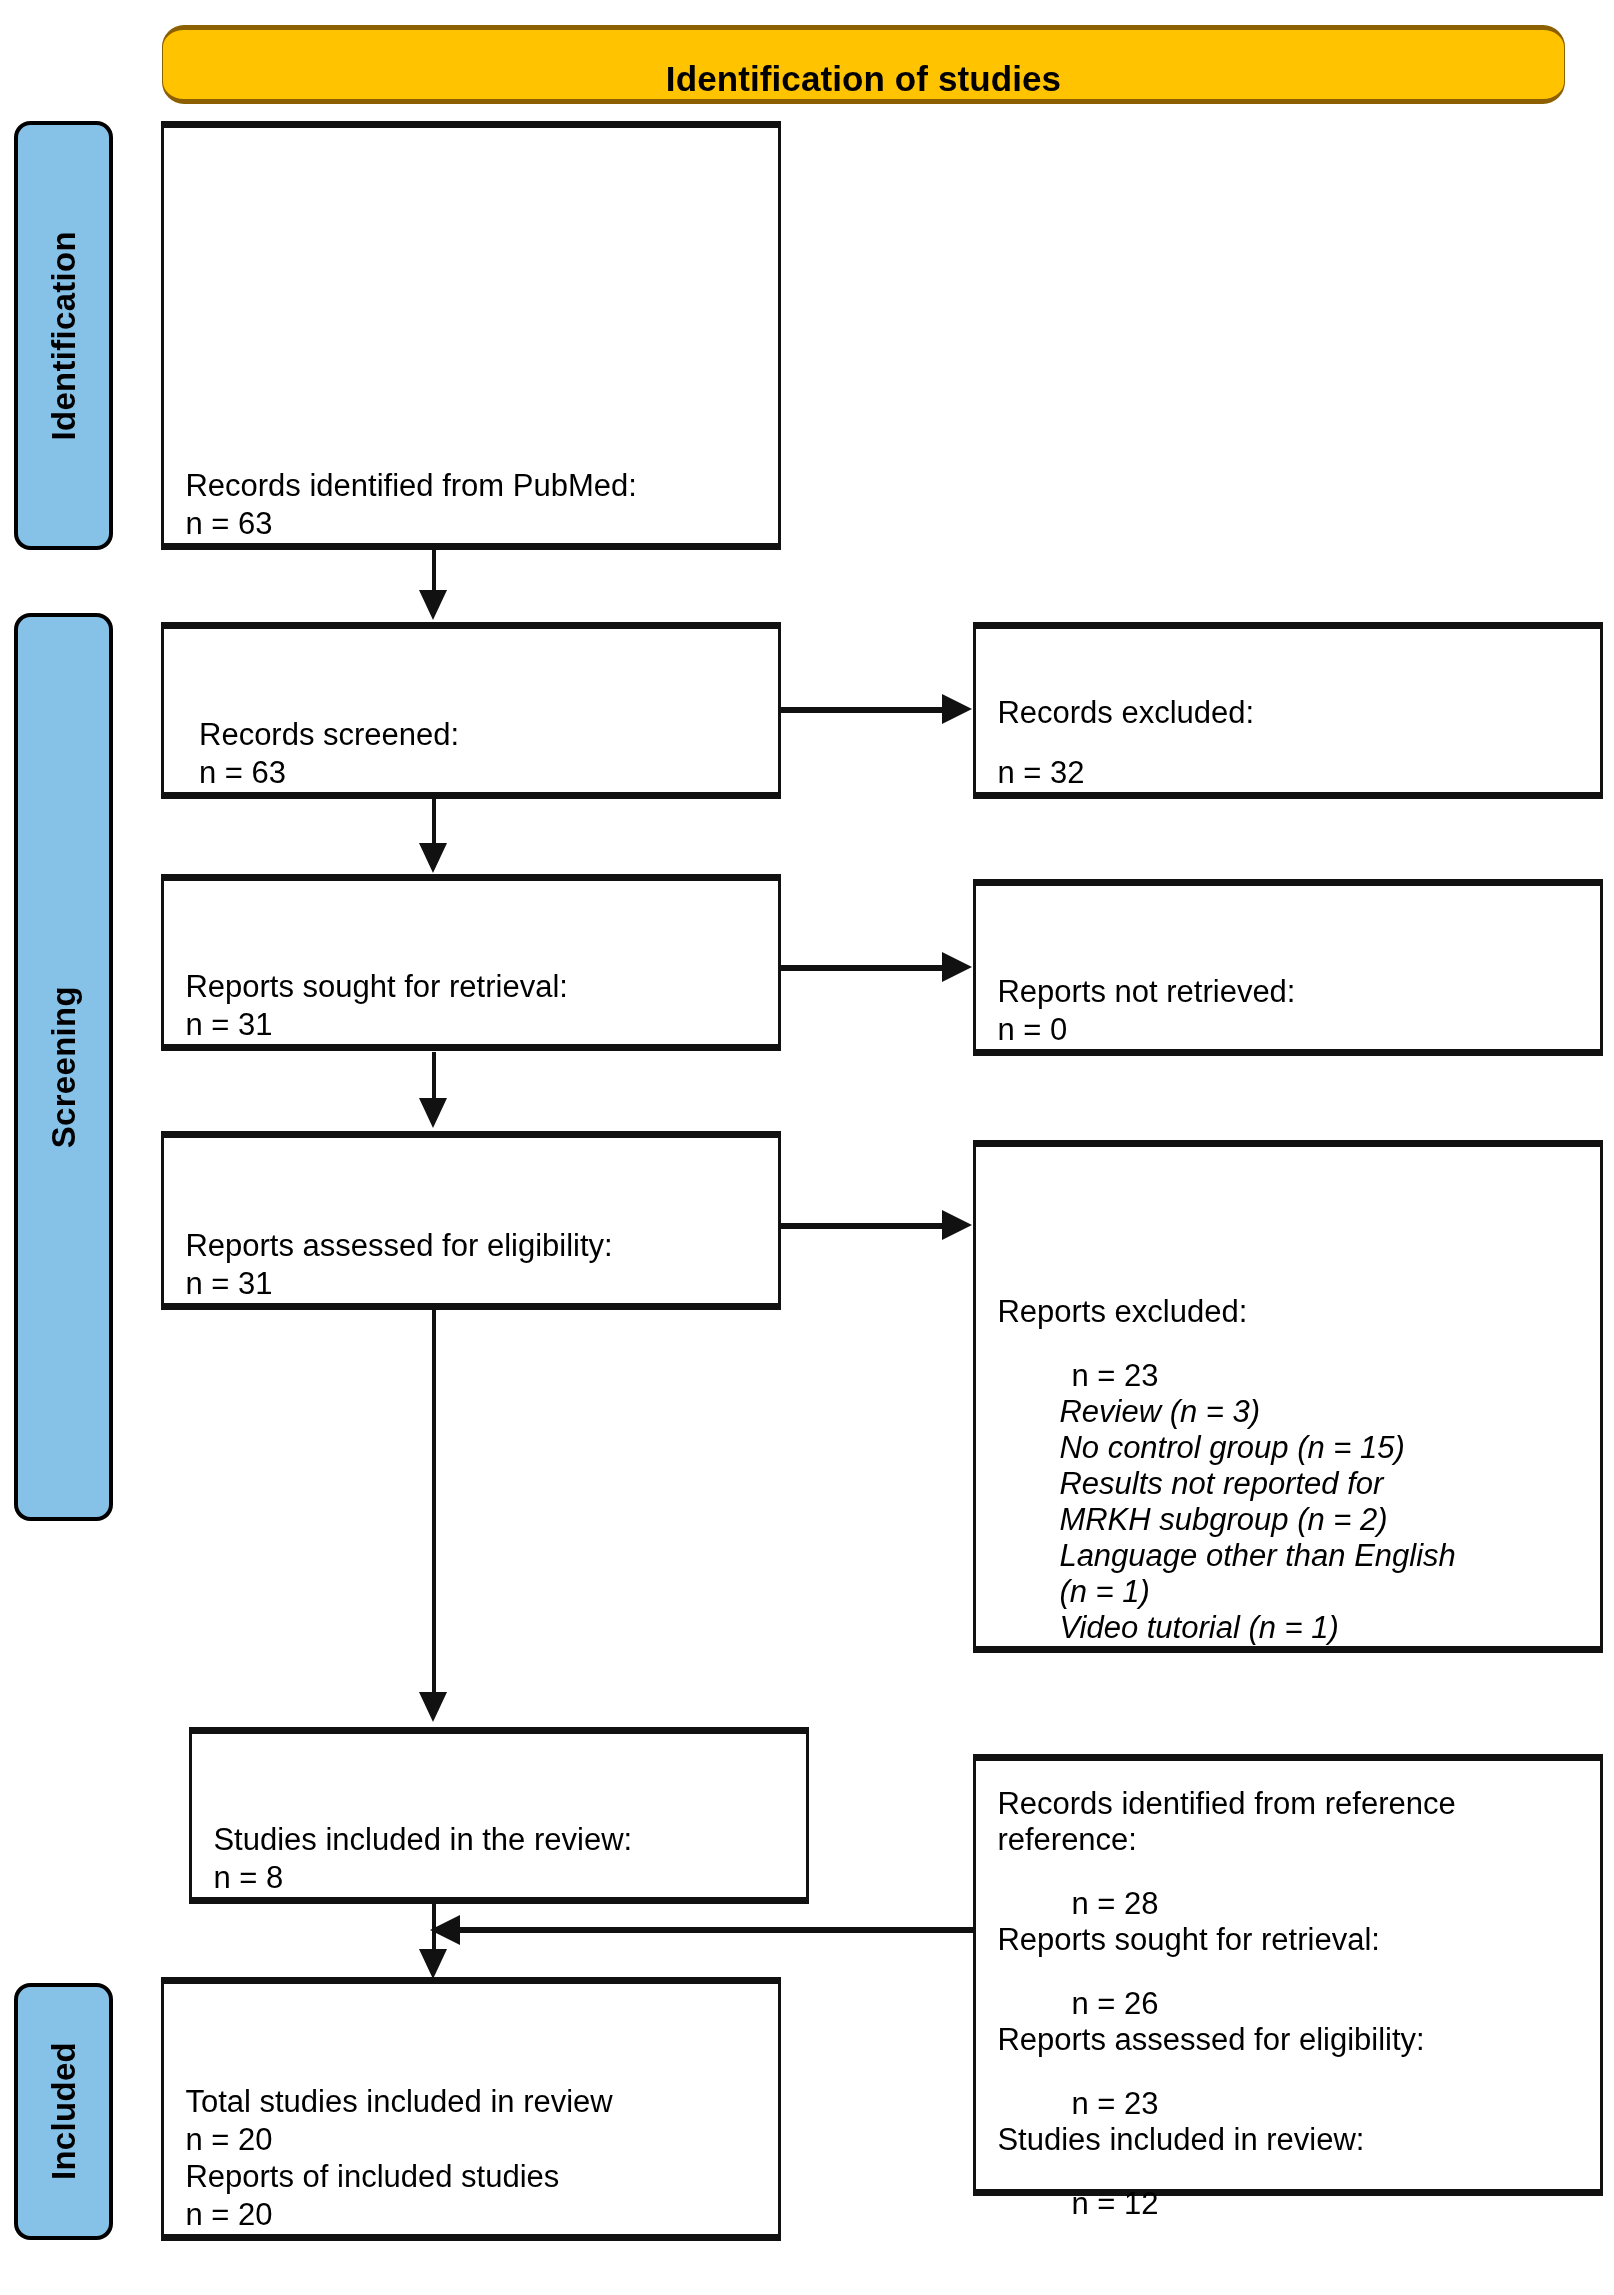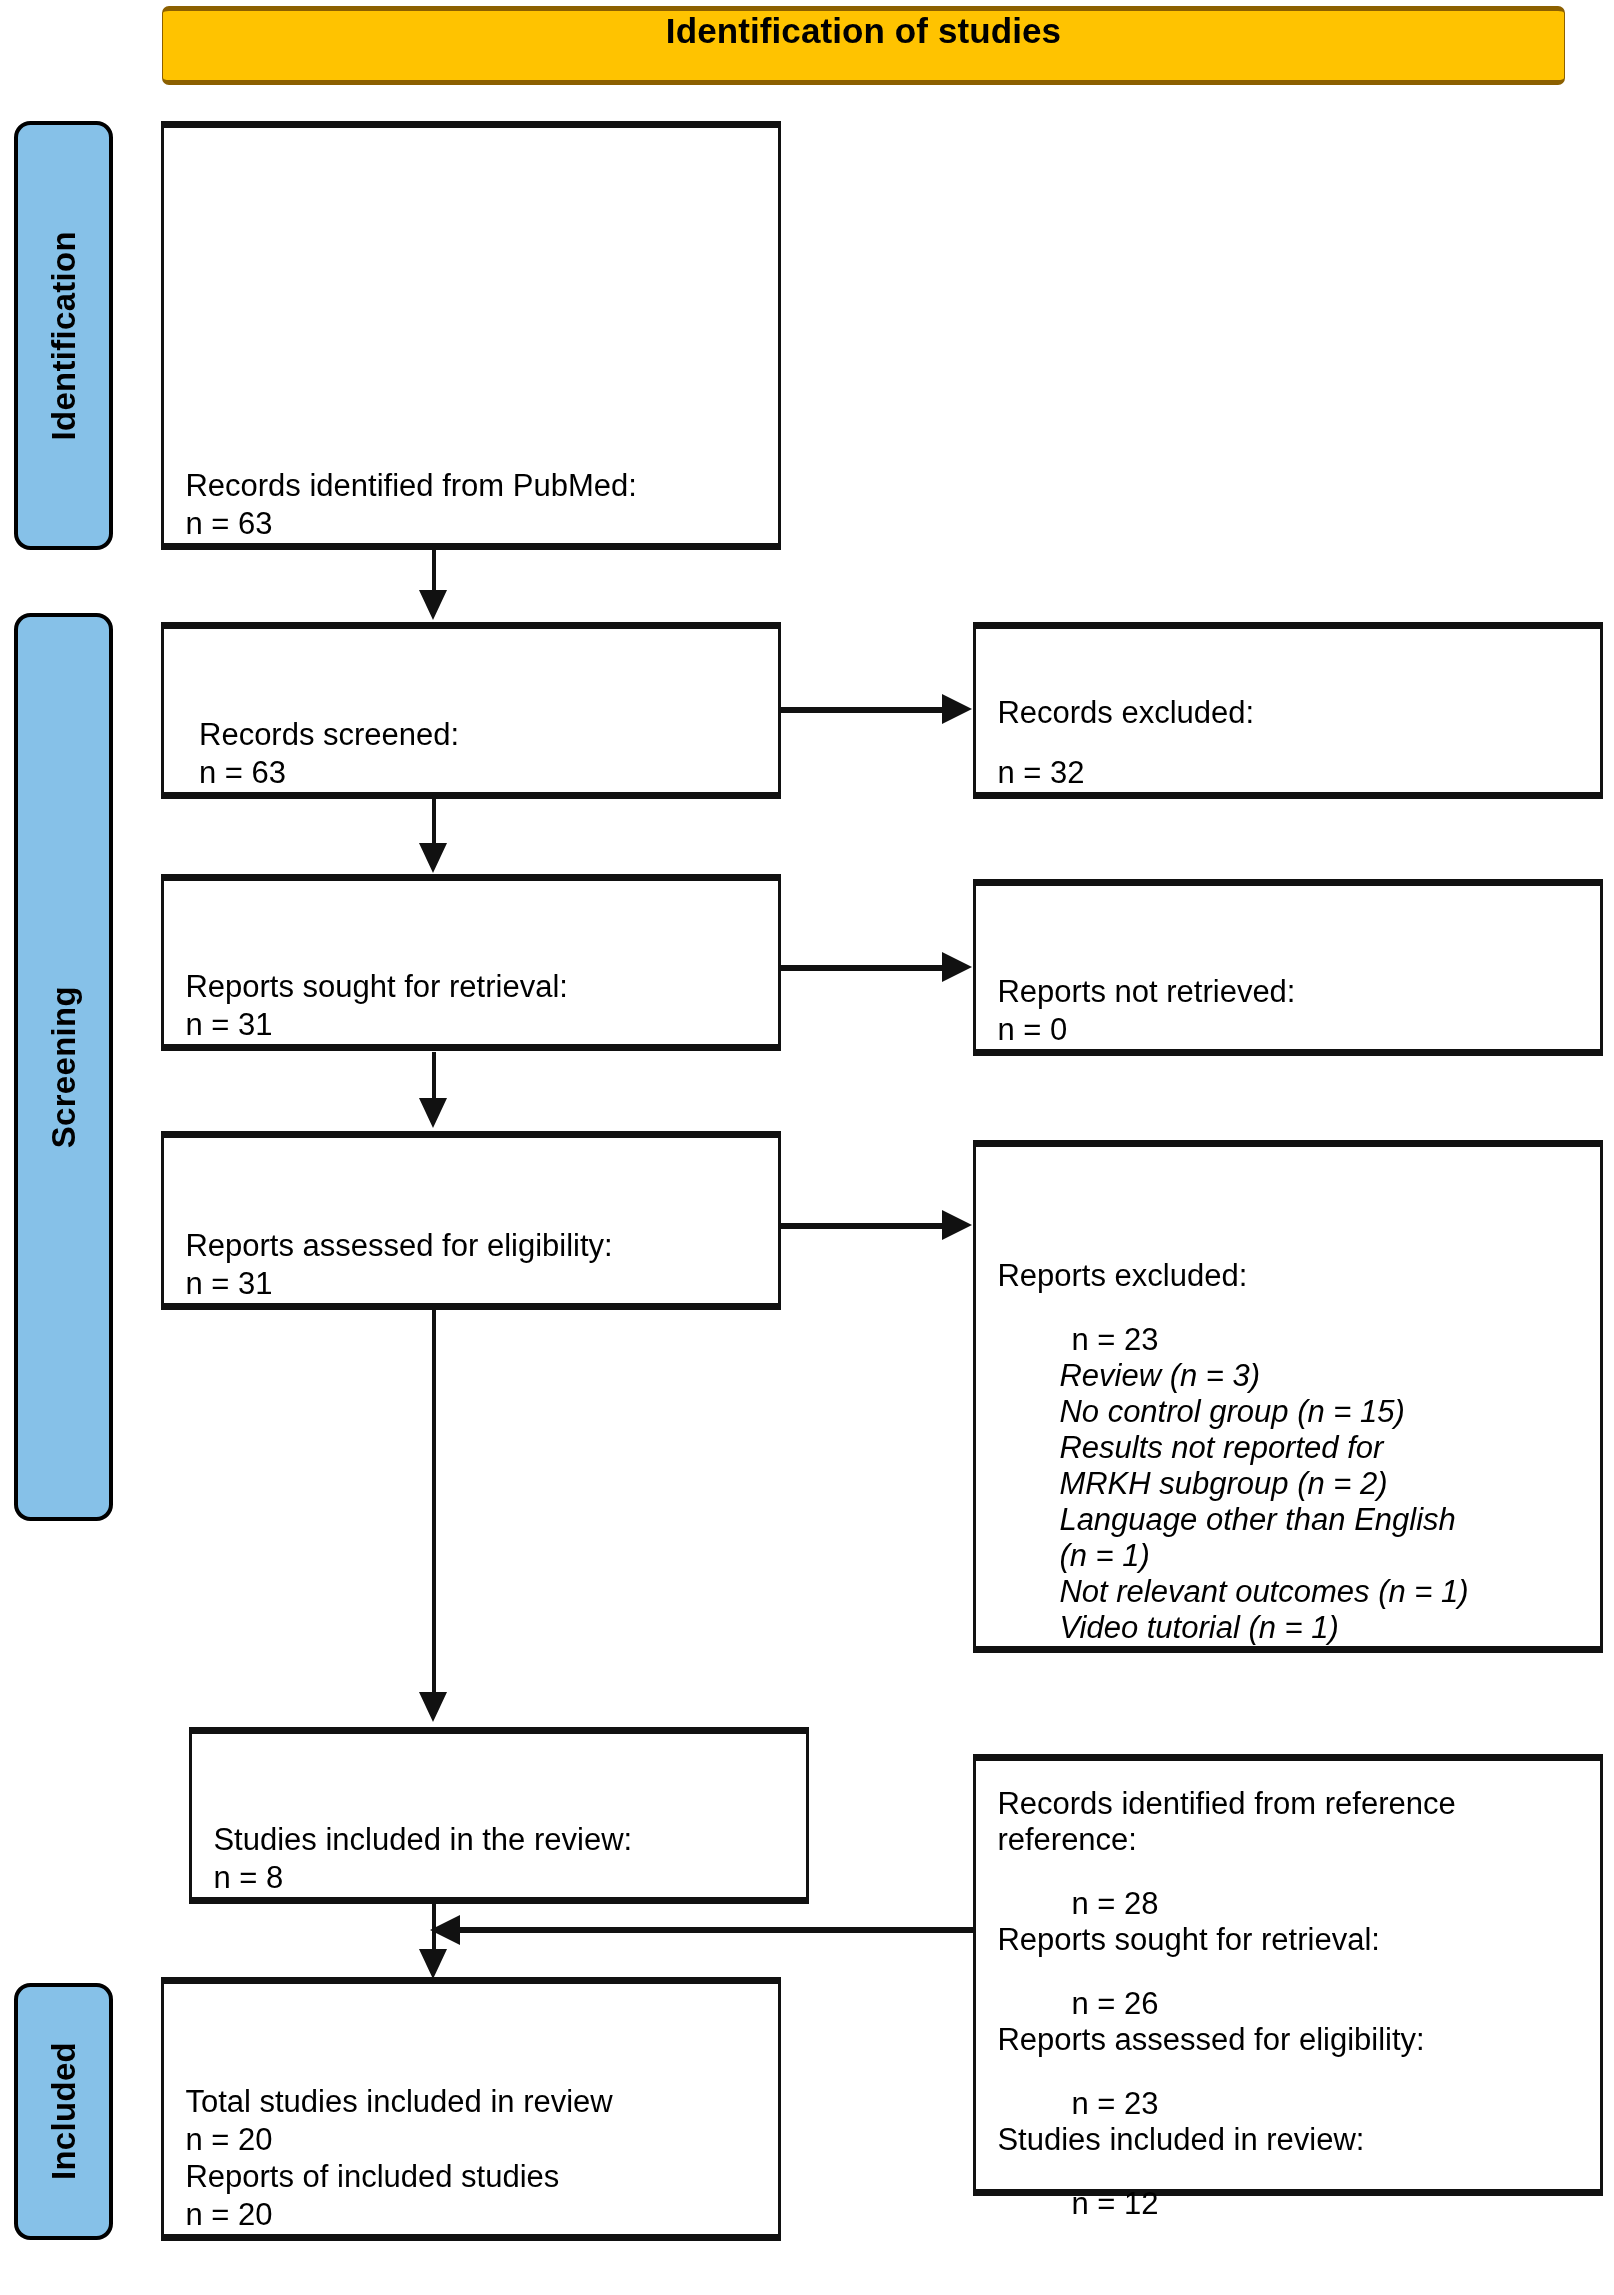--- a/index.html
+++ b/index.html
@@ -17,31 +17,31 @@
     width: 1615px;
     height: 2295px;
     background: #ffffff;
     overflow: hidden;
   }
 
   
   .header-banner {
     position: absolute;
     left: 162px;
-    top: 6px;
+    top: 25px;
     width: 1403px;
     height: 79px;
     background: #FFC300;
     border: 1.9px solid #8C6000;
     border-top-width: 5.7px;
     border-bottom-width: 5.7px;
-    border-radius: 7px;
+    border-radius: 22px;
     box-sizing: border-box;
     display: flex;
-    align-items: flex-start;
+    align-items: flex-end;
     justify-content: center;
   }
   .header-banner .title {
     font-size: 35px;
     font-weight: bold;
     color: #000000;
     letter-spacing: 0.1px;
   }
 
   
@@ -209,21 +209,20 @@
 
   <div class="pbox tight" id="box-rep-excluded">
     <div class="line">Reports excluded:</div>
     <div class="line indent">n = 23</div>
     <div class="line italic indent2">Review (n = 3)</div>
     <div class="line italic indent2">No control group (n = 15)</div>
     <div class="line italic indent2">Results not reported for</div>
     <div class="line italic indent2">MRKH subgroup (n = 2)</div>
     <div class="line italic indent2">Language other than English</div>
     <div class="line italic indent2">(n = 1)</div>
-    <div class="line italic indent2">Not relevant outcomes (n = 1)</div>
     <div class="line italic indent2">Video tutorial (n = 1)</div>
   </div>
 
   <div class="pbox tight" id="box-refscreen">
     <div class="line">Records identified from reference</div>
     <div class="line">reference:</div>
     <div class="line indent">n = 28</div>
     <div class="line">Reports sought for retrieval:</div>
     <div class="line indent">n = 26</div>
     <div class="line">Reports assessed for eligibility:</div>

